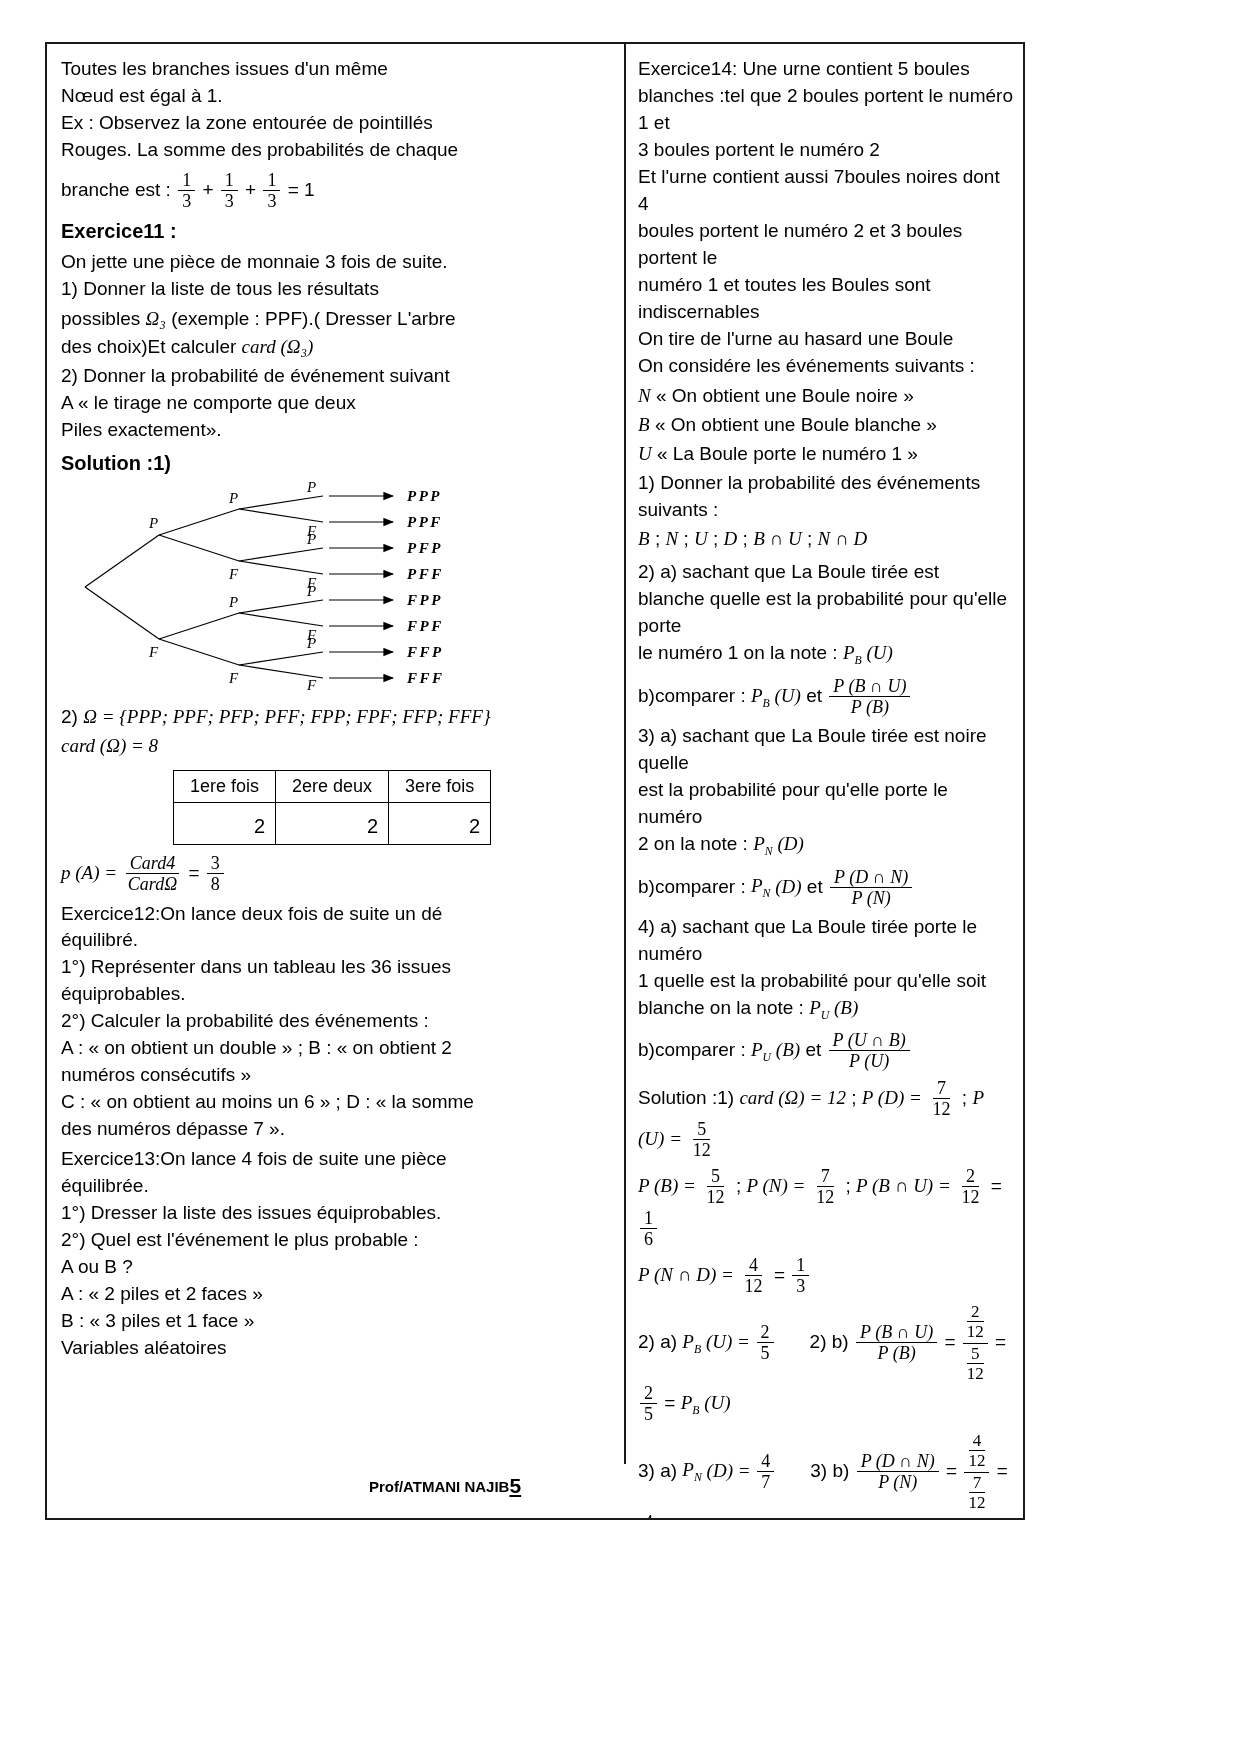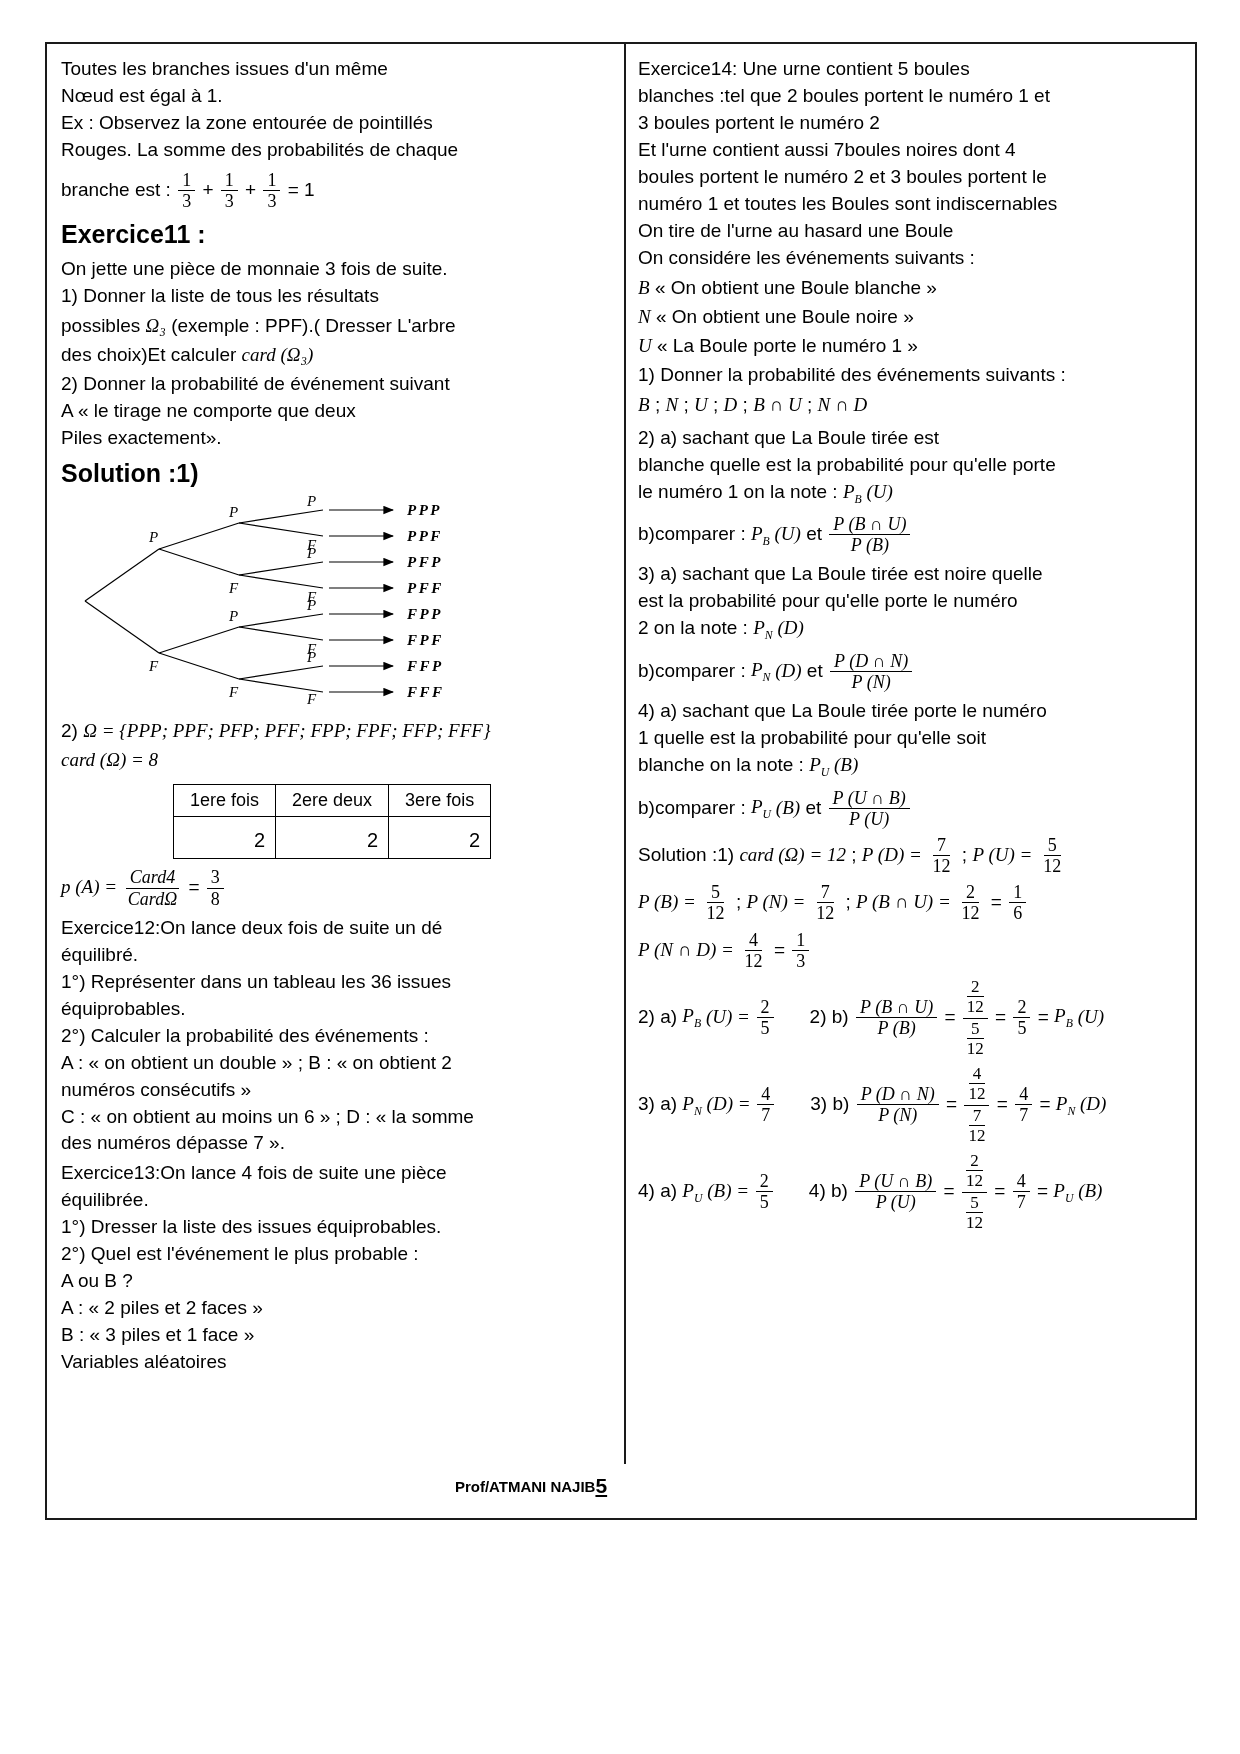--- a/index.html
+++ b/index.html
@@ -1,24 +1,24 @@
 <!DOCTYPE html>
 <html><head>
 <meta charset="utf-8">
 <style>
   *{margin:0;padding:0;box-sizing:border-box}
   html,body{background:#fff}
   body{width:1240px;height:1754px;font-family:"Liberation Sans",sans-serif;color:#000;position:relative}
-  .sheet{position:absolute;left:45px;top:42px;width:1152px;height:1478px;border:2px solid #1a1a1a;display:flex;flex-direction:column;overflow:hidden;background:#fff}
+  .sheet{position:absolute;left:45px;top:42px;width:980px;height:1478px;border:2px solid #1a1a1a;display:flex;flex-direction:column;overflow:hidden;background:#fff}
   .columns{flex:1;display:flex;min-height:0}
   .col{font-size:19px;line-height:1.42;padding:12px 10px 0 14px}
   .col-left{width:577px;flex:none}
   .col-right{flex:1;border-left:2px solid #1a1a1a;padding-left:12px}
   .para{white-space:pre-line;margin-bottom:3px}
-  .h{font-size:25px;font-weight:bold;margin:5px 0 3px}
+  .h{font-size:20px;font-weight:bold;margin:5px 0 3px}
   .mline{white-space:pre-line;margin:6px 0}
   .evt{margin:2px 0}
   .mi{font-family:"Liberation Serif",serif;font-style:italic}
   .mb{font-weight:normal}
   sub{font-size:62%}
   .frac{display:inline-flex;flex-direction:column;align-items:center;vertical-align:middle;line-height:1.12;font-family:"Liberation Serif",serif;font-size:18px;text-align:center;margin:0 2px}
   .fn{border-bottom:1.4px solid #000;padding:0 4px}
   .fd{padding:0 4px}
   .fft{border-bottom:1.6px solid #000;padding-bottom:2px;margin-bottom:2px}
   .frac .frac{font-size:17px;margin:0}
@@ -162,22 +162,22 @@
     <div class="col col-right">
       <p class="para"><span class="mb">Exercice14:</span><span> Une urne contient 5 boules
 blanches :tel que 2 boules portent le numéro 1 et
 3 boules portent le numéro 2
  Et l'urne contient aussi 7boules noires dont 4
 boules portent le numéro 2 et 3 boules portent le
 numéro 1 et toutes les Boules sont indiscernables
 On tire de l'urne au hasard une Boule
 On considére les événements suivants :</span></p>
 
+      <div class="mline evt"><span class="mi">N</span><span>  « On obtient une Boule noire »</span></div>
       <div class="mline evt"><span class="mi">B</span><span>  « On obtient une Boule blanche »</span></div>
-      <div class="mline evt"><span class="mi">N</span><span>  « On obtient une Boule noire »</span></div>
       <div class="mline evt"><span class="mi">U</span><span>  « La Boule porte le numéro 1 »</span></div>
 
       <p class="para">1) Donner la probabilité des événements suivants :</p>
       <div class="mline evt"><span class="mi">B</span><span>  ;  </span><span class="mi">N</span><span>  ;  </span><span class="mi">U</span><span>  ;  </span><span class="mi">D</span><span>  ;  </span><span class="mi">B ∩ U</span><span>  ;  </span><span class="mi">N ∩ D</span></div>
 
       <div class="mline"><span>2) a) sachant que La Boule tirée est
 blanche quelle est la probabilité pour qu'elle porte
 le numéro 1 on la note :  </span><span class="mi">P<sub>B</sub></span><span class="mi"> (U)</span></div>
       <div class="mline"><span>b)comparer :  </span><span class="mi">P<sub>B</sub></span><span class="mi"> (U)</span><span>  et  </span><span class="frac mi"><span class="fn">P (B ∩ U)</span><span class="fd">P (B)</span></span></div>
       <div class="mline"><span>3) a) sachant que La Boule tirée est noire quelle

